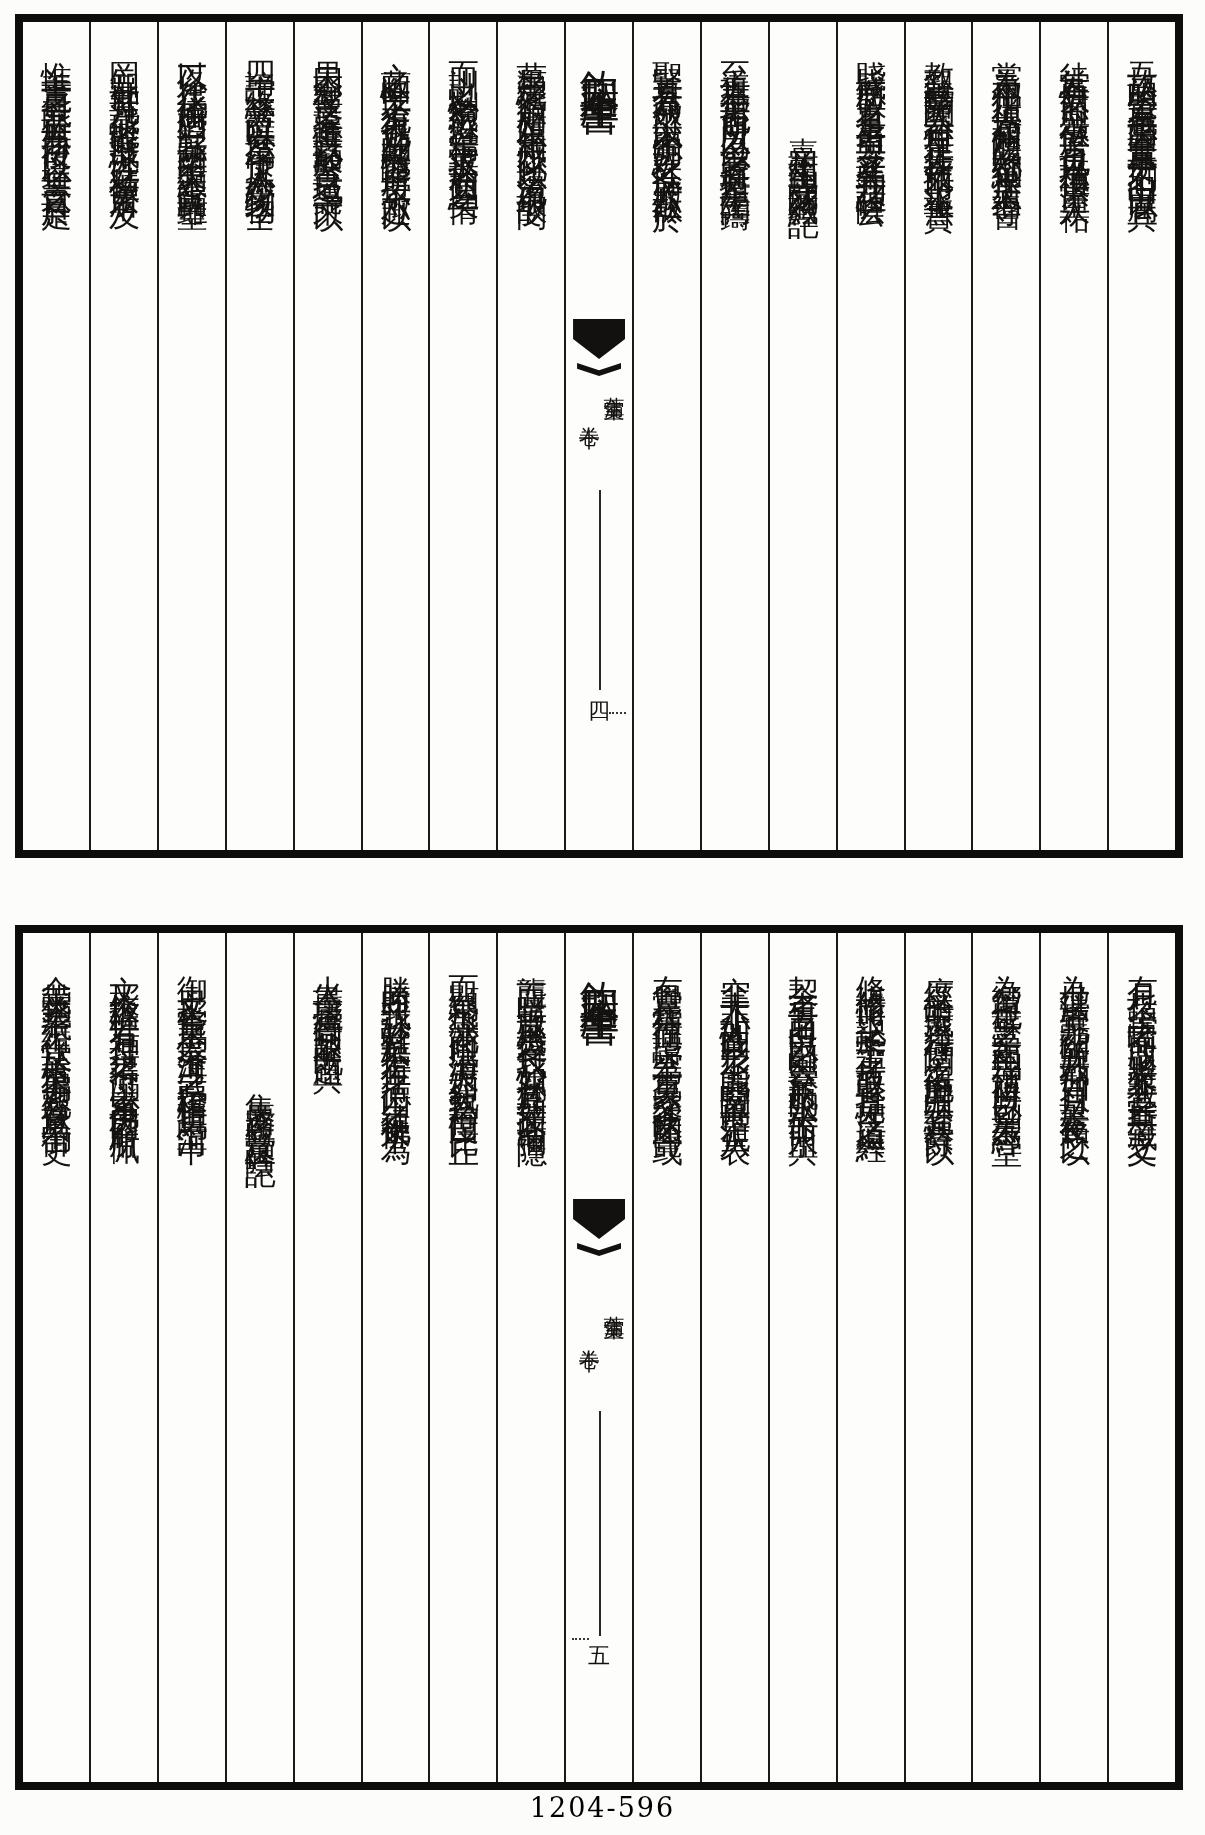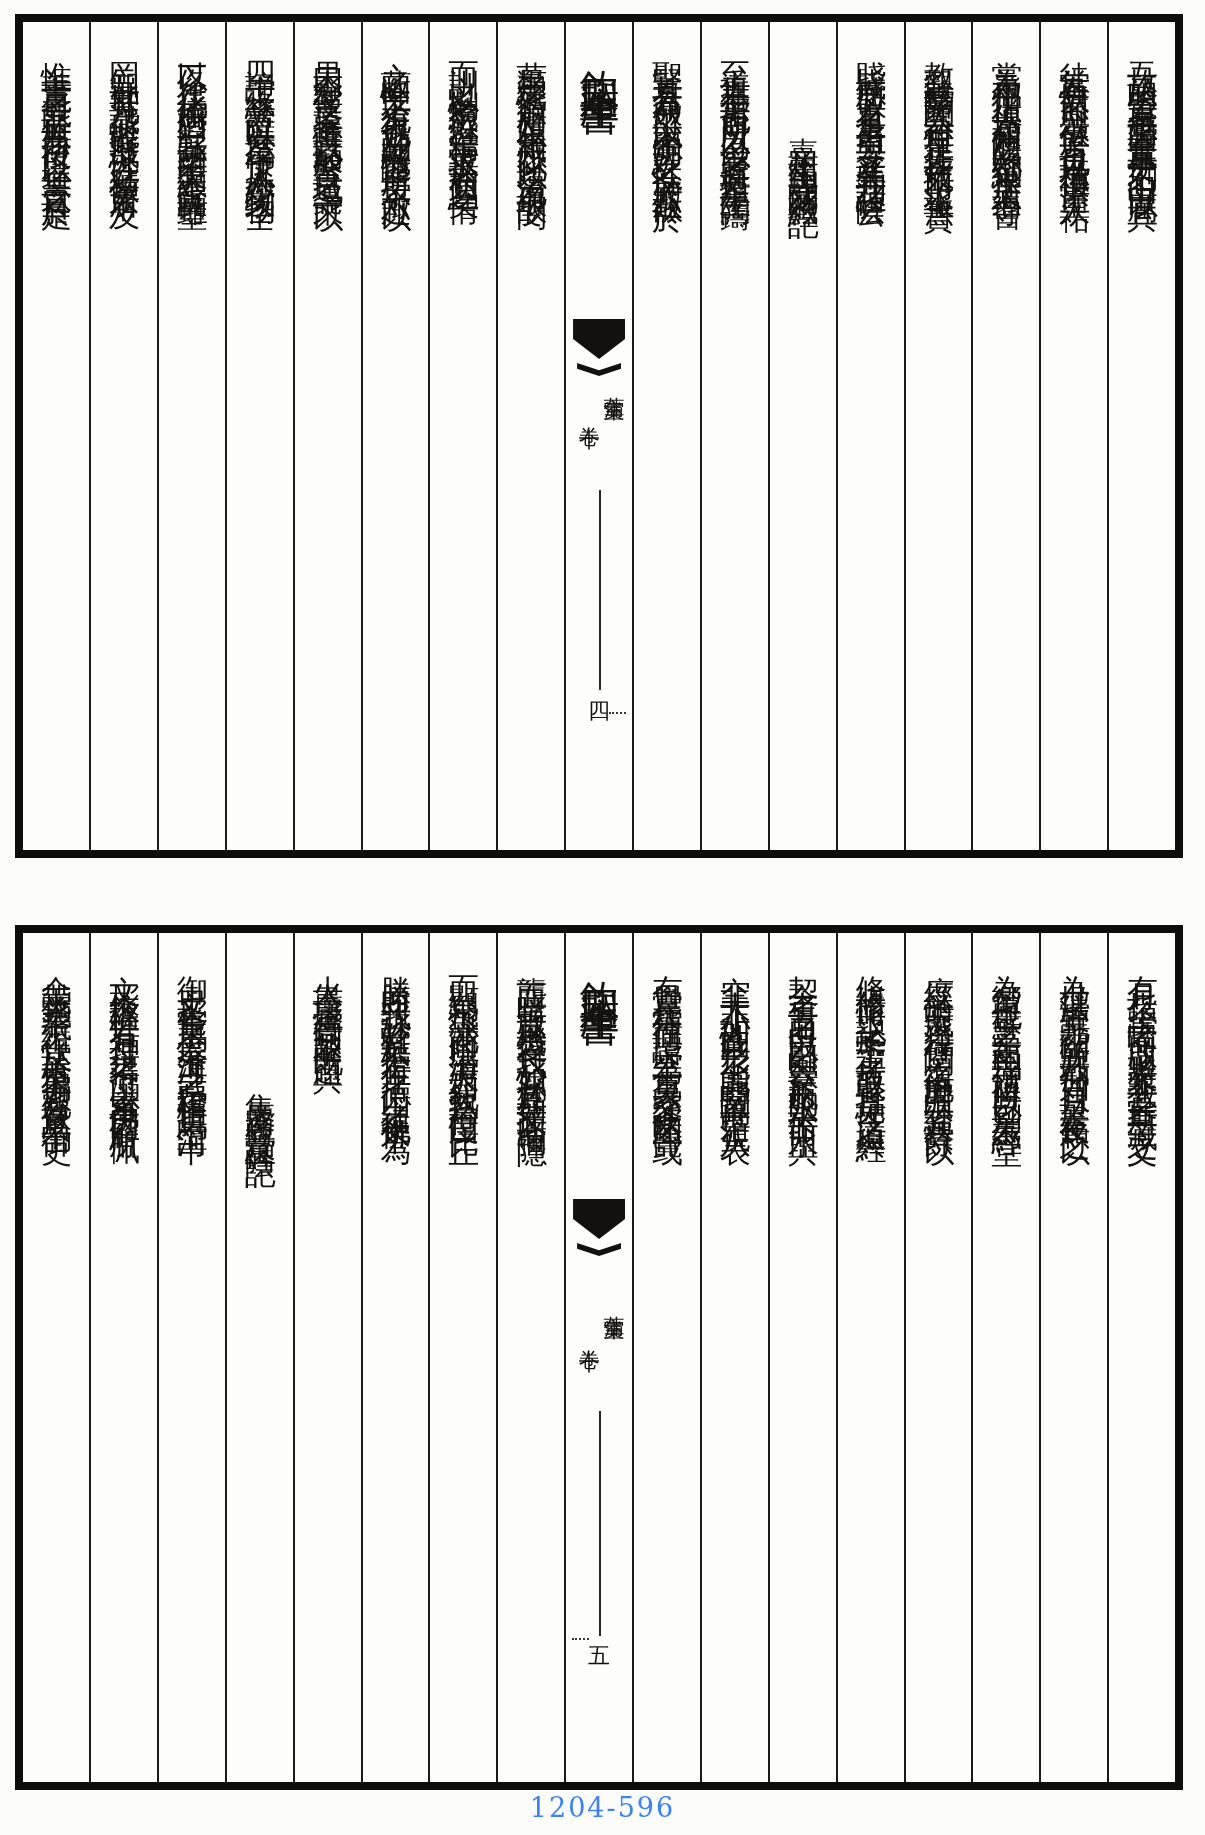--- a/index.html
+++ b/index.html
@@ -83,21 +83,21 @@
     position:absolute;left:50%;transform:translateX(-50%);
     font-size:22px;line-height:1;
   }
   .p1 .bx-page{top:678px;}
   .p2 .bx-page{top:712px;}
   
   .footer{
     position:absolute;left:0;top:1792px;width:100%;
     text-align:center;
     font-family:"DejaVu Serif","Liberation Serif",serif;
-    font-size:27px;letter-spacing:2px;color:#3b82f6;
+    font-size:27px;letter-spacing:2px;color:#000000;
   }
 </style>
 </head>
 <body>
 
 <div class="canvas">
 
   <div class="block p1">
     <div class="col">吾故於明覺重有感焉因書其事使刻石山中以厲其</div>
     <div class="col">徒當有憤然而與足徵於吾言也琳祐傳俱當塗人祐</div>

